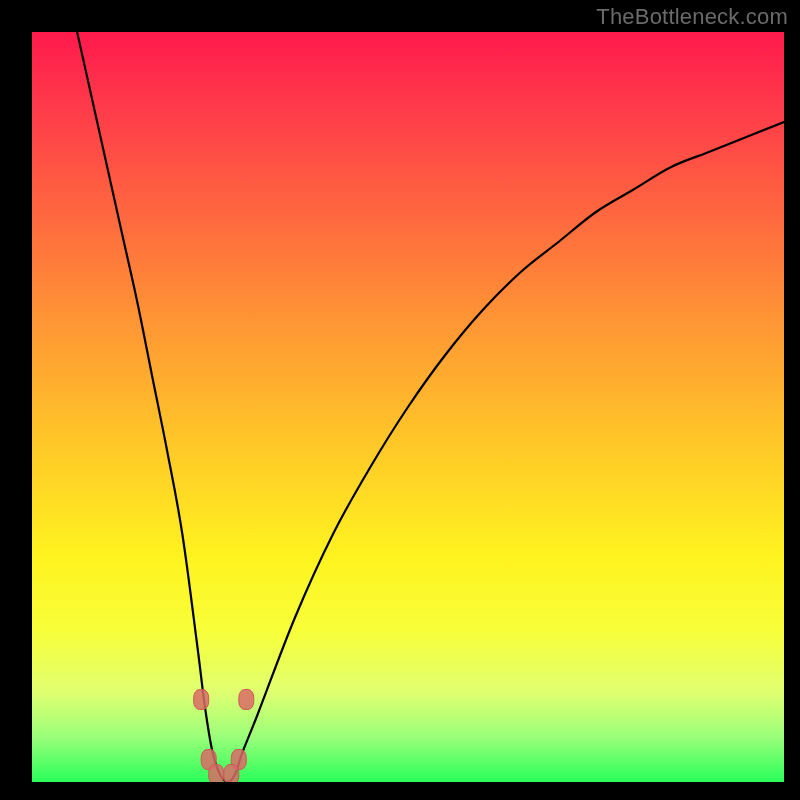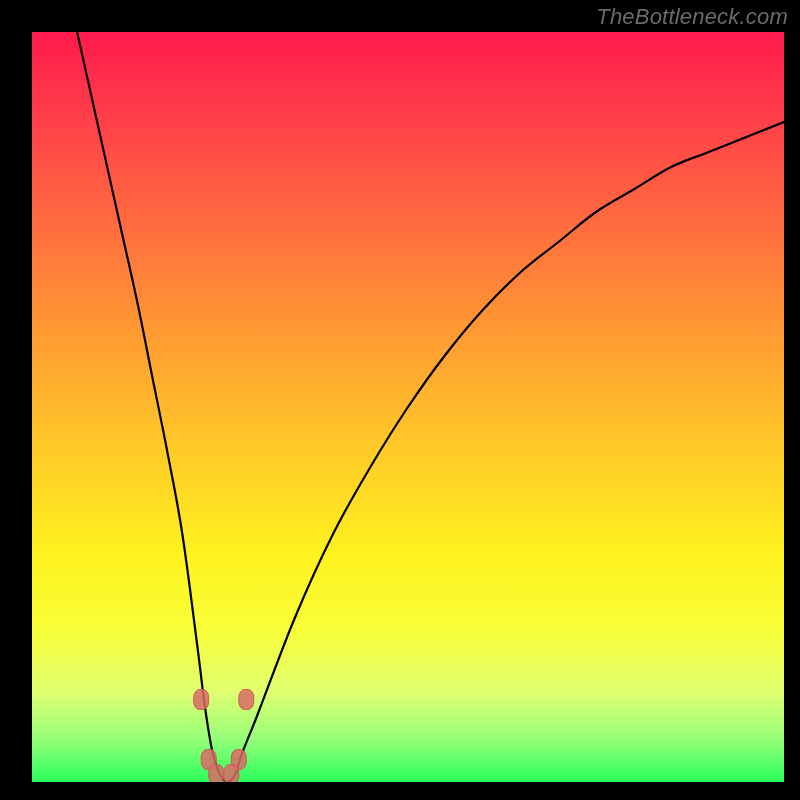--- a/index.html
+++ b/index.html
@@ -38,21 +38,20 @@
       #2aff5a 100%);
   }
   .watermark {
     position: absolute;
     top: 4px;
     right: 12px;
     color: #6a6a6a;
     font-size: 22px;
     letter-spacing: 0.2px;
     font-weight: 500;
-    font-style: italic;
   }
   svg.curve {
     position: absolute;
     left: 0;
     top: 0;
     width: 752px;
     height: 750px;
   }
   .marker {
     fill: #d96b66;

